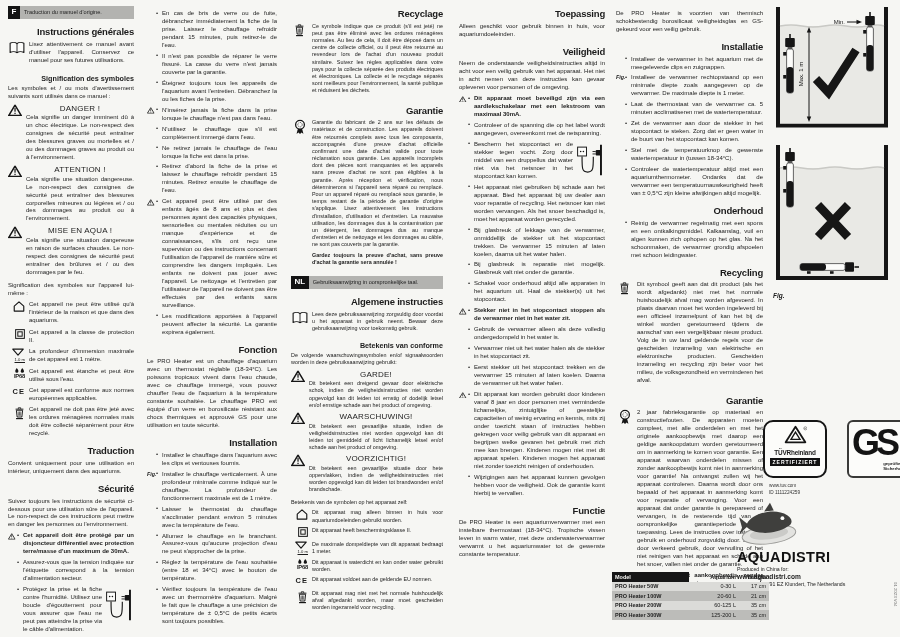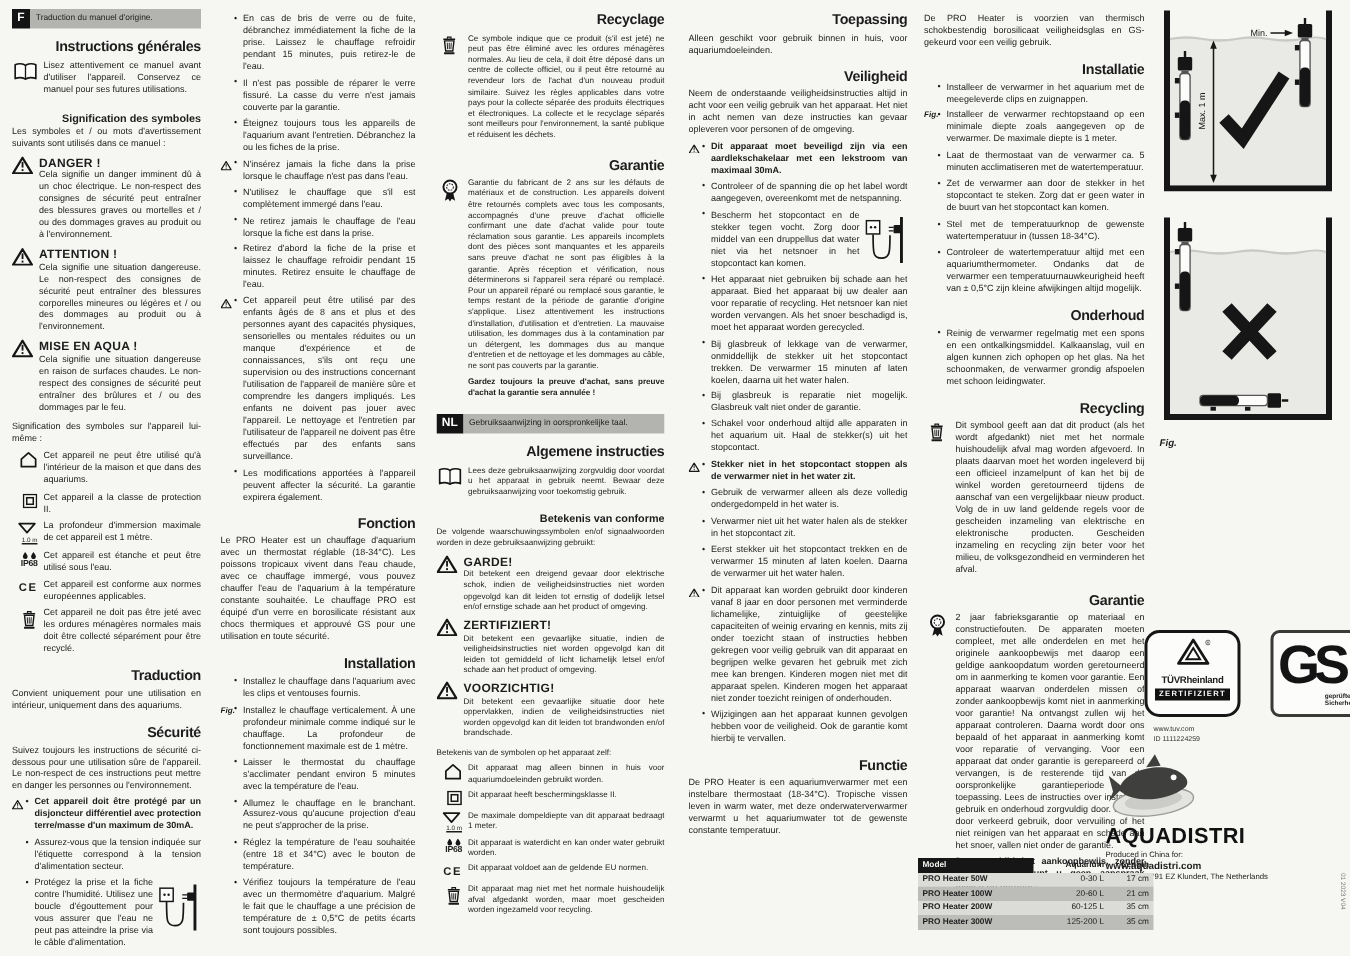--- a/index.html
+++ b/index.html
@@ -16,21 +16,21 @@
   .langnote{background:#b3b3b0;flex:1;display:flex;align-items:center;padding-left:4px;font-size:5.6px;color:#222}
   .iconpara{display:flex;gap:4px;margin:2px 0 4px}
   .bigicon{flex:0 0 17px;text-align:center}
   .bigicon svg{width:16px;height:13px}
   .medicon svg{width:12px;height:16px}
   .binicon svg{width:11px;height:14px}
   .ipbody{flex:1}
   .warnblock{display:flex;gap:3px;margin:3px 0 3px}
   .warnicon{flex:0 0 15px}
   .warnicon svg{width:14px;height:12.5px}
-  .warnlabel{font-size:8px;font-weight:bold;letter-spacing:0.2px;text-align:left}
+  .warnlabel{font-size:8px;font-weight:normal;letter-spacing:0.2px;text-align:center}
   .warnbody{flex:1}
   .symrow{display:flex;gap:4px;margin:3.5px 0;align-items:flex-start}
   .symicon{flex:0 0 17px;display:flex;flex-direction:column;align-items:flex-end}
   .symtext{flex:1}
   .depthlab{font-size:4.2px;text-decoration:underline;margin-top:0.5px}
   .iplab{font-size:5.8px;font-weight:bold;letter-spacing:-0.2px}
   .celab{font-size:7.5px;font-weight:bold;letter-spacing:1px}
   .blist{padding-left:9px;margin-top:1px}
   .bullet{position:relative;padding-left:6px;margin-bottom:3px}
   .dot{position:absolute;left:0;top:-0.5px}
@@ -437,21 +437,21 @@
             <div class="warnlabel">GARDE!</div>
             <div>Dit betekent een dreigend gevaar door elektrische schok, indien de veiligheidsinstructies niet worden opgevolgd kan dit leiden tot ernstig of dodelijk letsel en/of ernstige schade aan het product of omgeving.</div>
           </div>
         </div>
 
         <div class="warnblock">
           <span class="warnicon"><svg viewBox="0 0 24 21">
               <use href="#i-tri"></use>
             </svg></span>
           <div class="warnbody">
-            <div class="warnlabel">ZERTIFIZIERT!</div>
+            <div class="warnlabel">WAARSCHUWING!</div>
             <div>Dit betekent een gevaarlijke situatie, indien de veiligheidsinstructies niet worden opgevolgd kan dit leiden tot gemiddeld of licht lichamelijk letsel en/of schade aan het product of omgeving.</div>
           </div>
         </div>
 
         <div class="warnblock">
           <span class="warnicon"><svg viewBox="0 0 24 21">
               <use href="#i-tri"></use>
             </svg></span>
           <div class="warnbody">
             <div class="warnlabel">VOORZICHTIG!</div>

